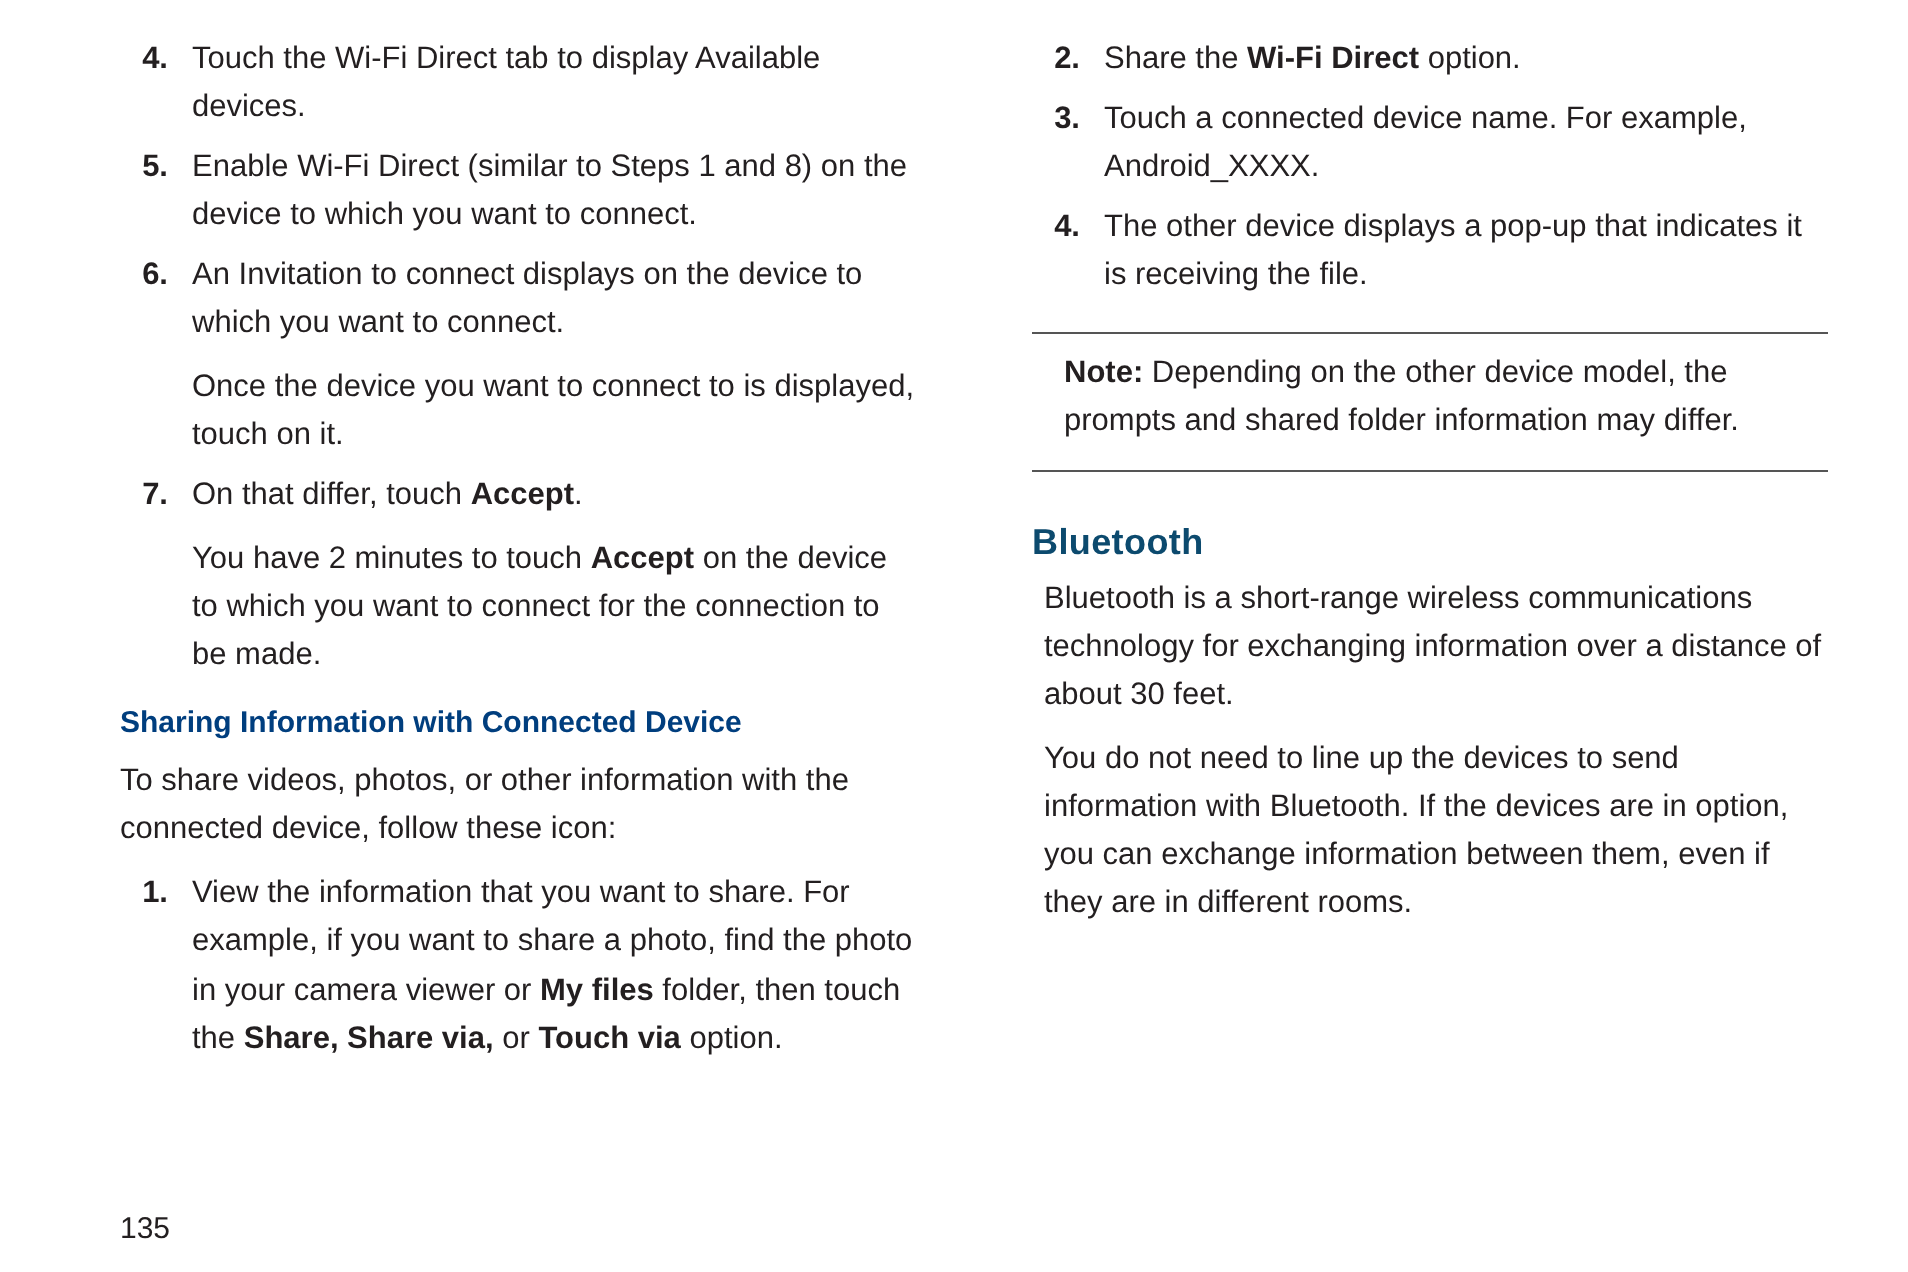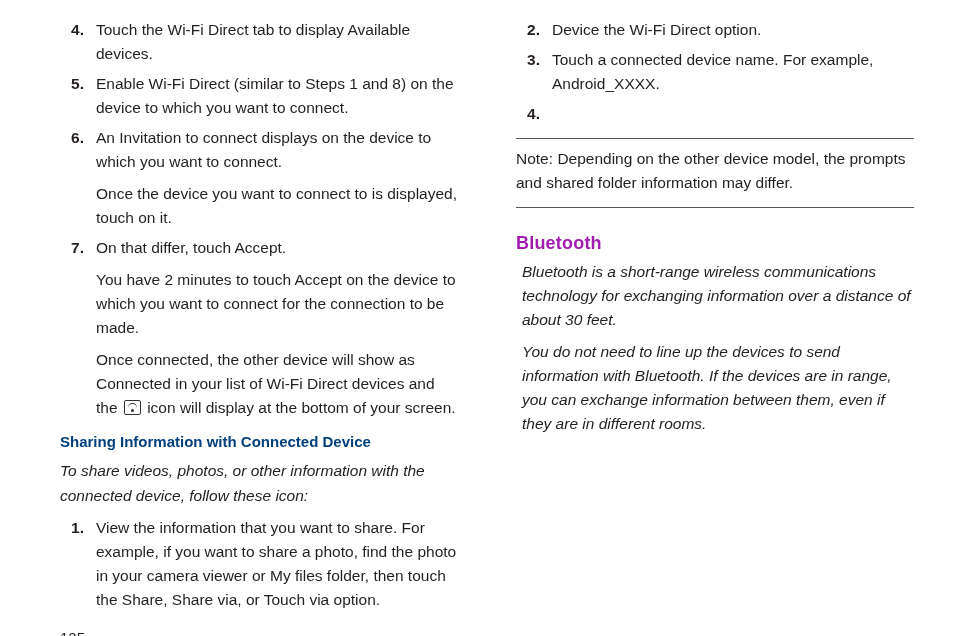--- a/index.html
+++ b/index.html
@@ -23,32 +23,32 @@
     .num { font-weight: bold; width: 36px; flex-shrink: 0; text-align: right; padding-right: 12px; }
     .num-body { flex: 1; }
     .num-body p { margin-bottom: 8px; }
     .num-body p:last-child { margin-bottom: 4px; }
     .subhead {
       color: #003e7e;
       font-weight: bold;
       font-size: 15px;
       margin: 4px 0 6px 0;
     }
-    .para { margin-bottom: 8px; margin-left: 0; font-style: italic; }
+    .para { margin-bottom: 8px; margin-left: 0; }
     .section-title {
-      color: #a21caf;
+      color: #0c4a6e;
       font-weight: 900;
       font-size: 18px;
       margin: 14px 0 2px 0;
       letter-spacing: 0.2px;
     }
     .pagenum { margin-top: auto; font-size: 15px; padding-top: 8px; }
-    .bold { font-weight: normal; text-align: right; }
+    .bold { font-weight: bold; text-align: right; }
     .hr { border: none; border-top: 1px solid #555; margin: 10px 0 8px 0; }
-    .note-row { display: flex; margin-bottom: 2px; }
+    .note-row { display: flex; margin-bottom: 2px; margin-left: 16px; }
     .wifi-icon {
       display: inline-block;
       width: 17px; height: 15px;
       vertical-align: -2px;
       border: 1px solid #333;
       border-radius: 2px;
       position: relative;
       background: #fff;
       margin: 0 2px;
     }
@@ -92,21 +92,20 @@
       <div class="num-body">
         <p>An Invitation to connect displays on the device to which you want to connect.</p>
         <p>Once the device you want to connect to is displayed, touch on it.</p>
       </div>
     </li>
     <li class="num-item">
       <span class="num">7.</span>
       <div class="num-body">
         <p><span>On that differ, touch </span><span class="bold">Accept</span><span>.</span></p>
         <p><span>You have 2 minutes to touch </span><span class="bold">Accept</span><span> on the device to which you want to connect for the connection to be made.</span></p>
-        <p><span>Once connected, the other device will show as </span><span class="bold">Connected</span><span> in your list of Wi-Fi Direct devices and the </span><span class="wifi-icon"></span><span> icon will display at the bottom of your screen.</span></p>
       </div>
     </li>
   </ol>
 
   <div class="subhead">Sharing Information with Connected Device</div>
   <p class="para">To share videos, photos, or other information with the connected device, follow these icon:</p>
 
   <ol>
     <li class="num-item">
       <span class="num">1.</span>
@@ -117,38 +116,39 @@
   </ol>
 
   <div class="pagenum">135</div>
 </div>
 
 <div class="col col-right">
   <ol>
     <li class="num-item">
       <span class="num">2.</span>
       <div class="num-body">
-        <p><span>Device the </span><span class="bold">Wi-Fi Direct</span><span> option.</span></p>
+        <p><span>Share the </span><span class="bold">Wi-Fi Direct</span><span> option.</span></p>
       </div>
     </li>
     <li class="num-item">
       <span class="num">3.</span>
       <div class="num-body">
         <p>Touch a connected device name. For example, Android_XXXX.</p>
       </div>
     </li>
     <li class="num-item">
       <span class="num">4.</span>
       <div class="num-body">
+        <p>The other device displays a pop-up that indicates it is receiving the file.</p>
       </div>
     </li>
   </ol>
 
   <hr class="hr">
   <div class="note-row">
     <div><span class="bold">Note:</span> <span>Depending on the other device model, the prompts and shared folder information may differ.</span></div>
   </div>
   <hr class="hr">
 
   <div class="section-title">Bluetooth</div>
   <p class="para" style="margin-left:6px;">Bluetooth is a short-range wireless communications technology for exchanging information over a distance of about 30 feet.</p>
-  <p class="para" style="margin-left:6px;">You do not need to line up the devices to send information with Bluetooth. If the devices are in range, you can exchange information between them, even if they are in different rooms.</p>
+  <p class="para" style="margin-left:6px;">You do not need to line up the devices to send information with Bluetooth. If the devices are in option, you can exchange information between them, even if they are in different rooms.</p>
 </div>
 
 </body></html>

